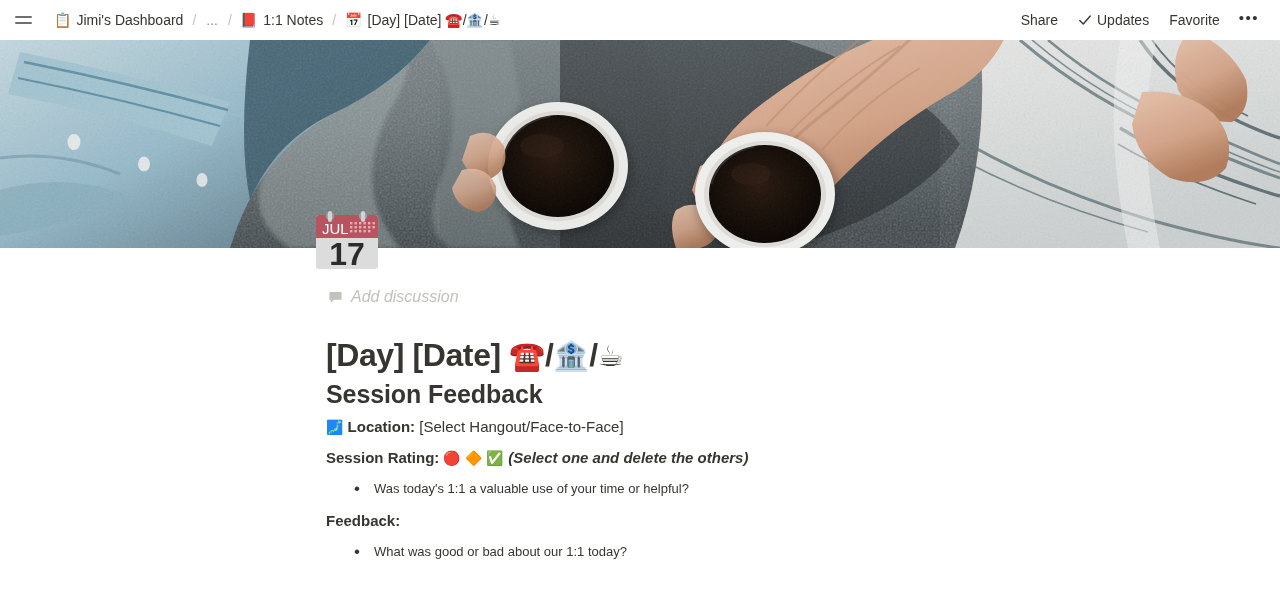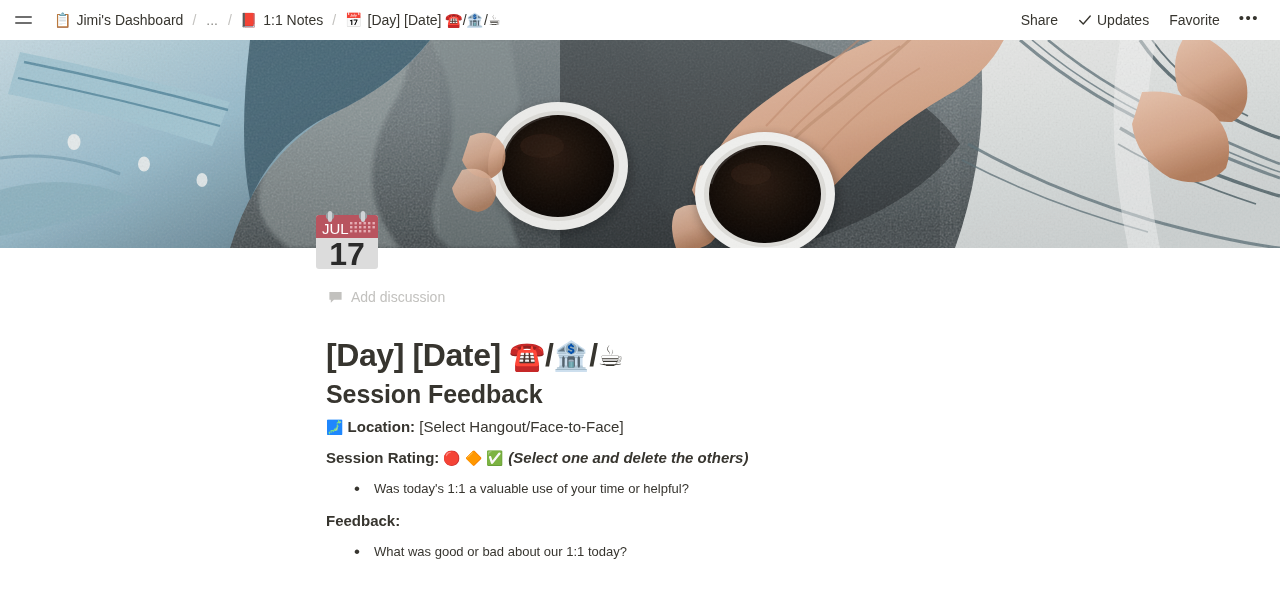--- a/index.html
+++ b/index.html
@@ -79,21 +79,21 @@
     font-size: 62px; line-height: 68px;
     z-index: 20; cursor: pointer;
     user-select: none;
   }
   #page-emoji svg { display:block; }
 
   
   #add-discussion {
     position: absolute; left: 328px; top: 288px;
     display: flex; align-items: center; gap: 8px;
-    color: #c2c1be; font-size: 14px; cursor: pointer;
+    color: #c2c1be; font-size: 16px; cursor: pointer; font-style: italic;
   }
   #add-discussion .lbl { line-height: 18px; }
 
   
   #title {
     position: absolute; left: 326px; top: 313px;
     width: 800px;
     font-size: 32px; font-weight: bold; color: #37352f;
     letter-spacing: -0.4px; line-height: 42px;
   }

